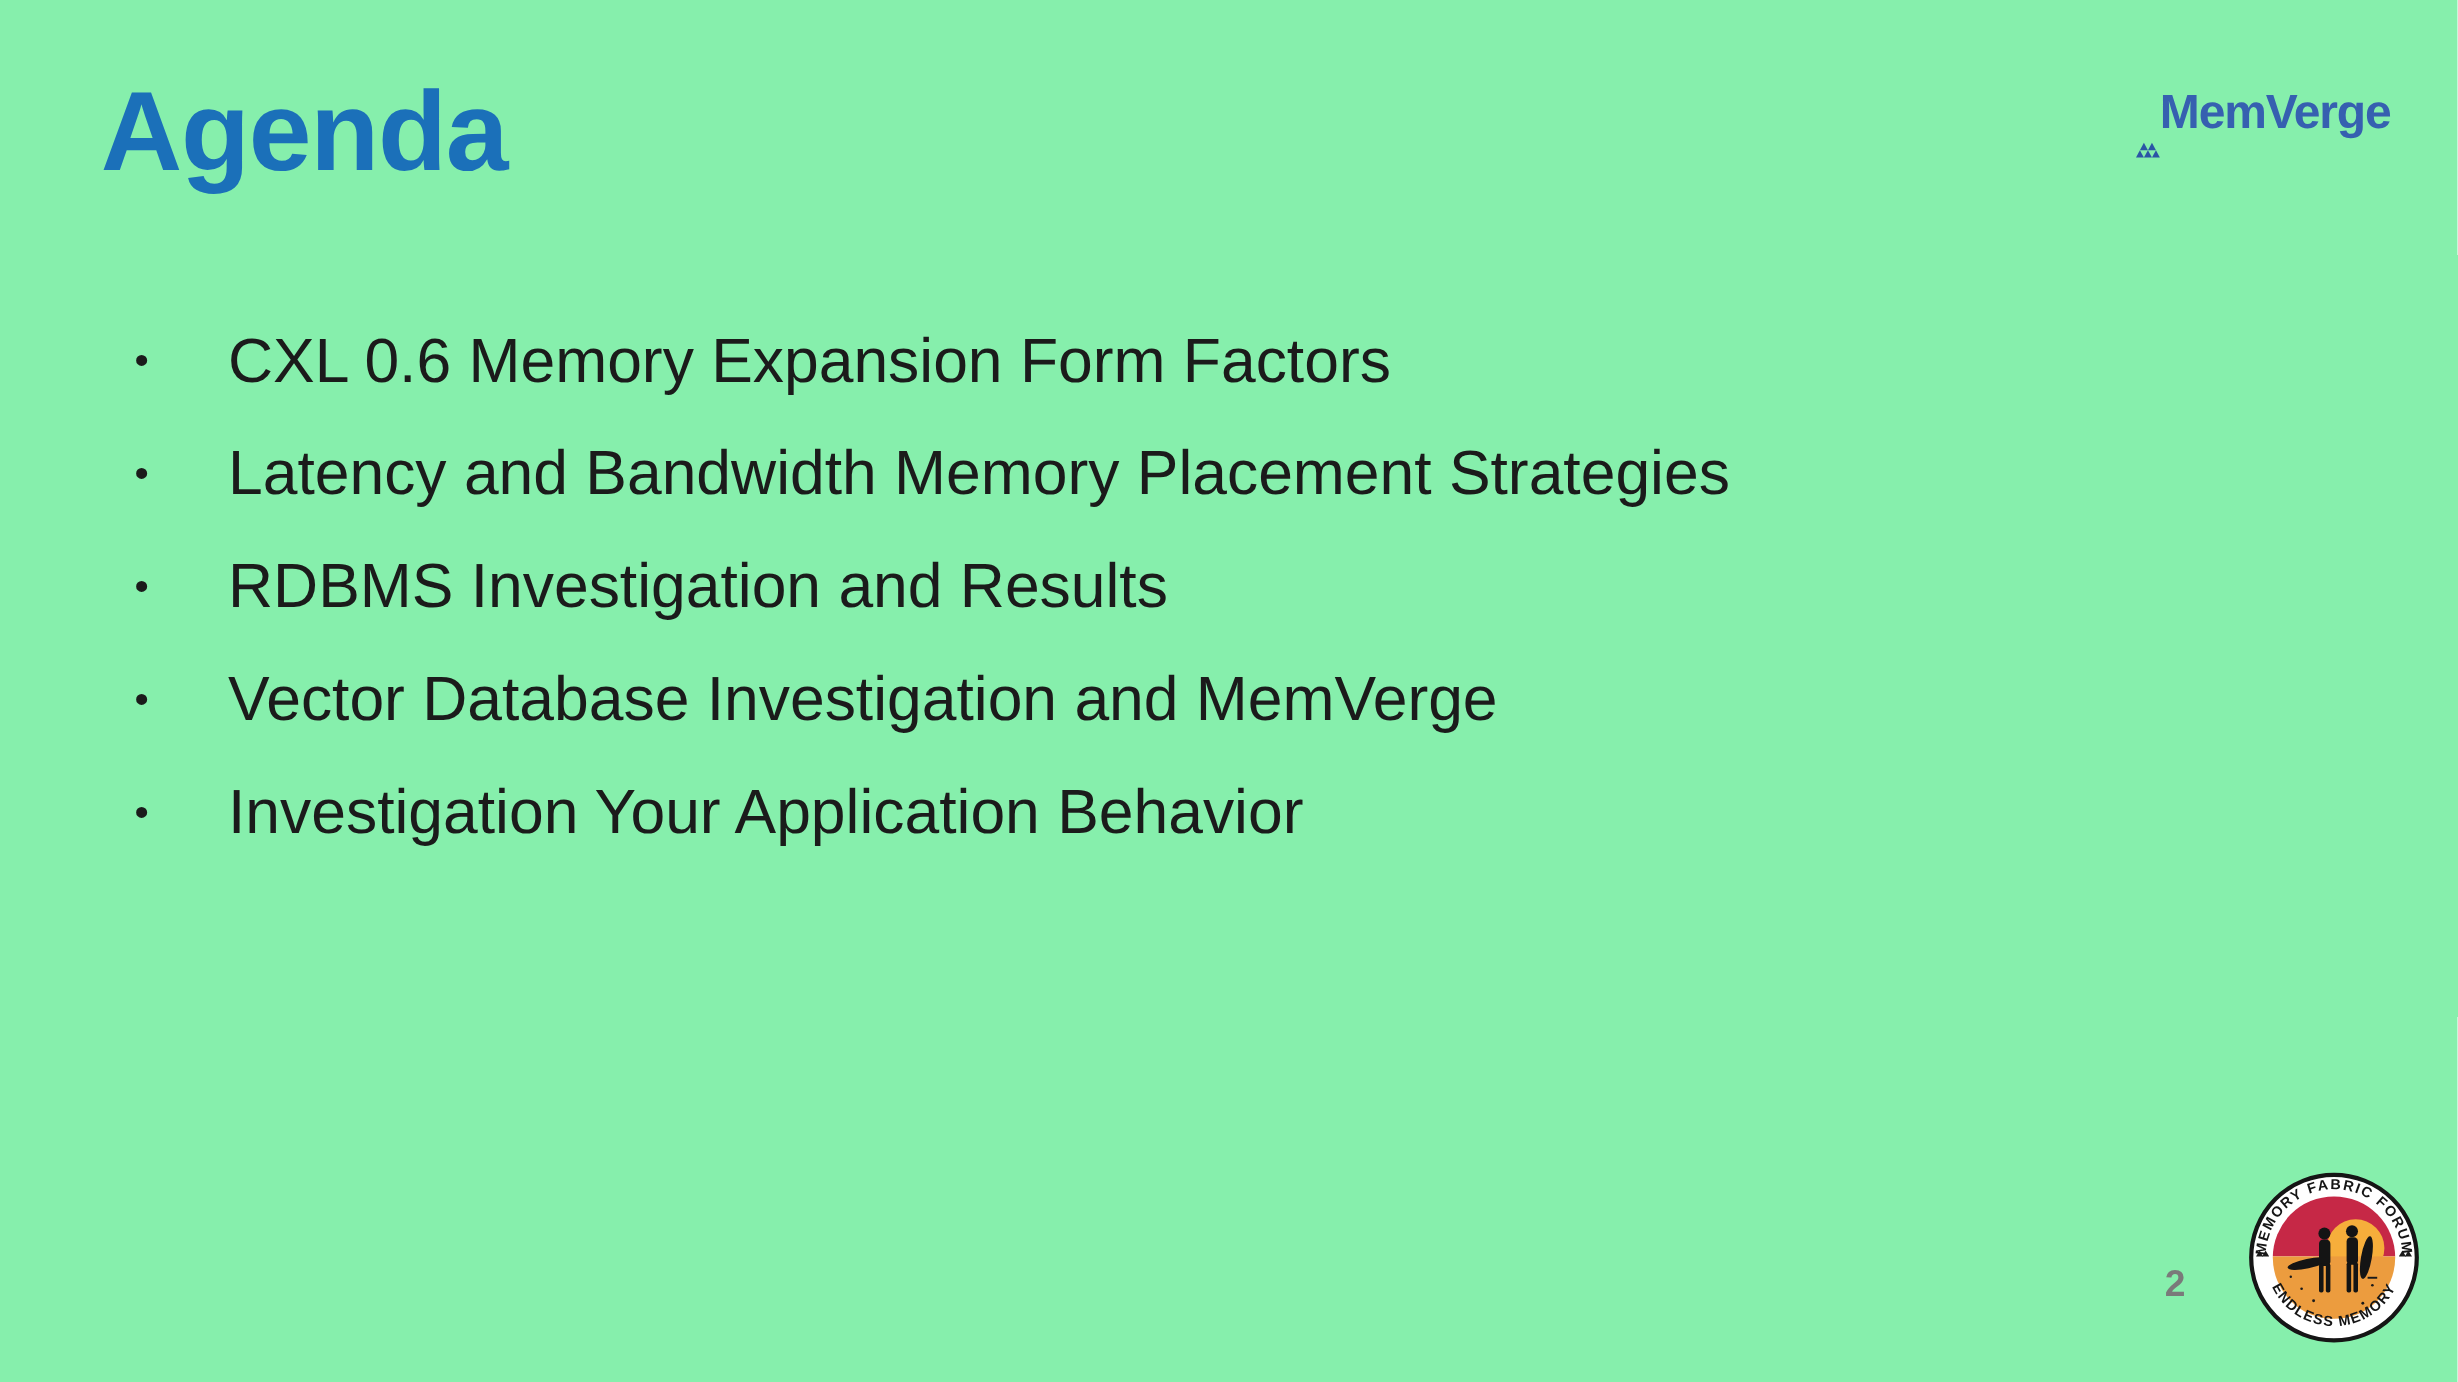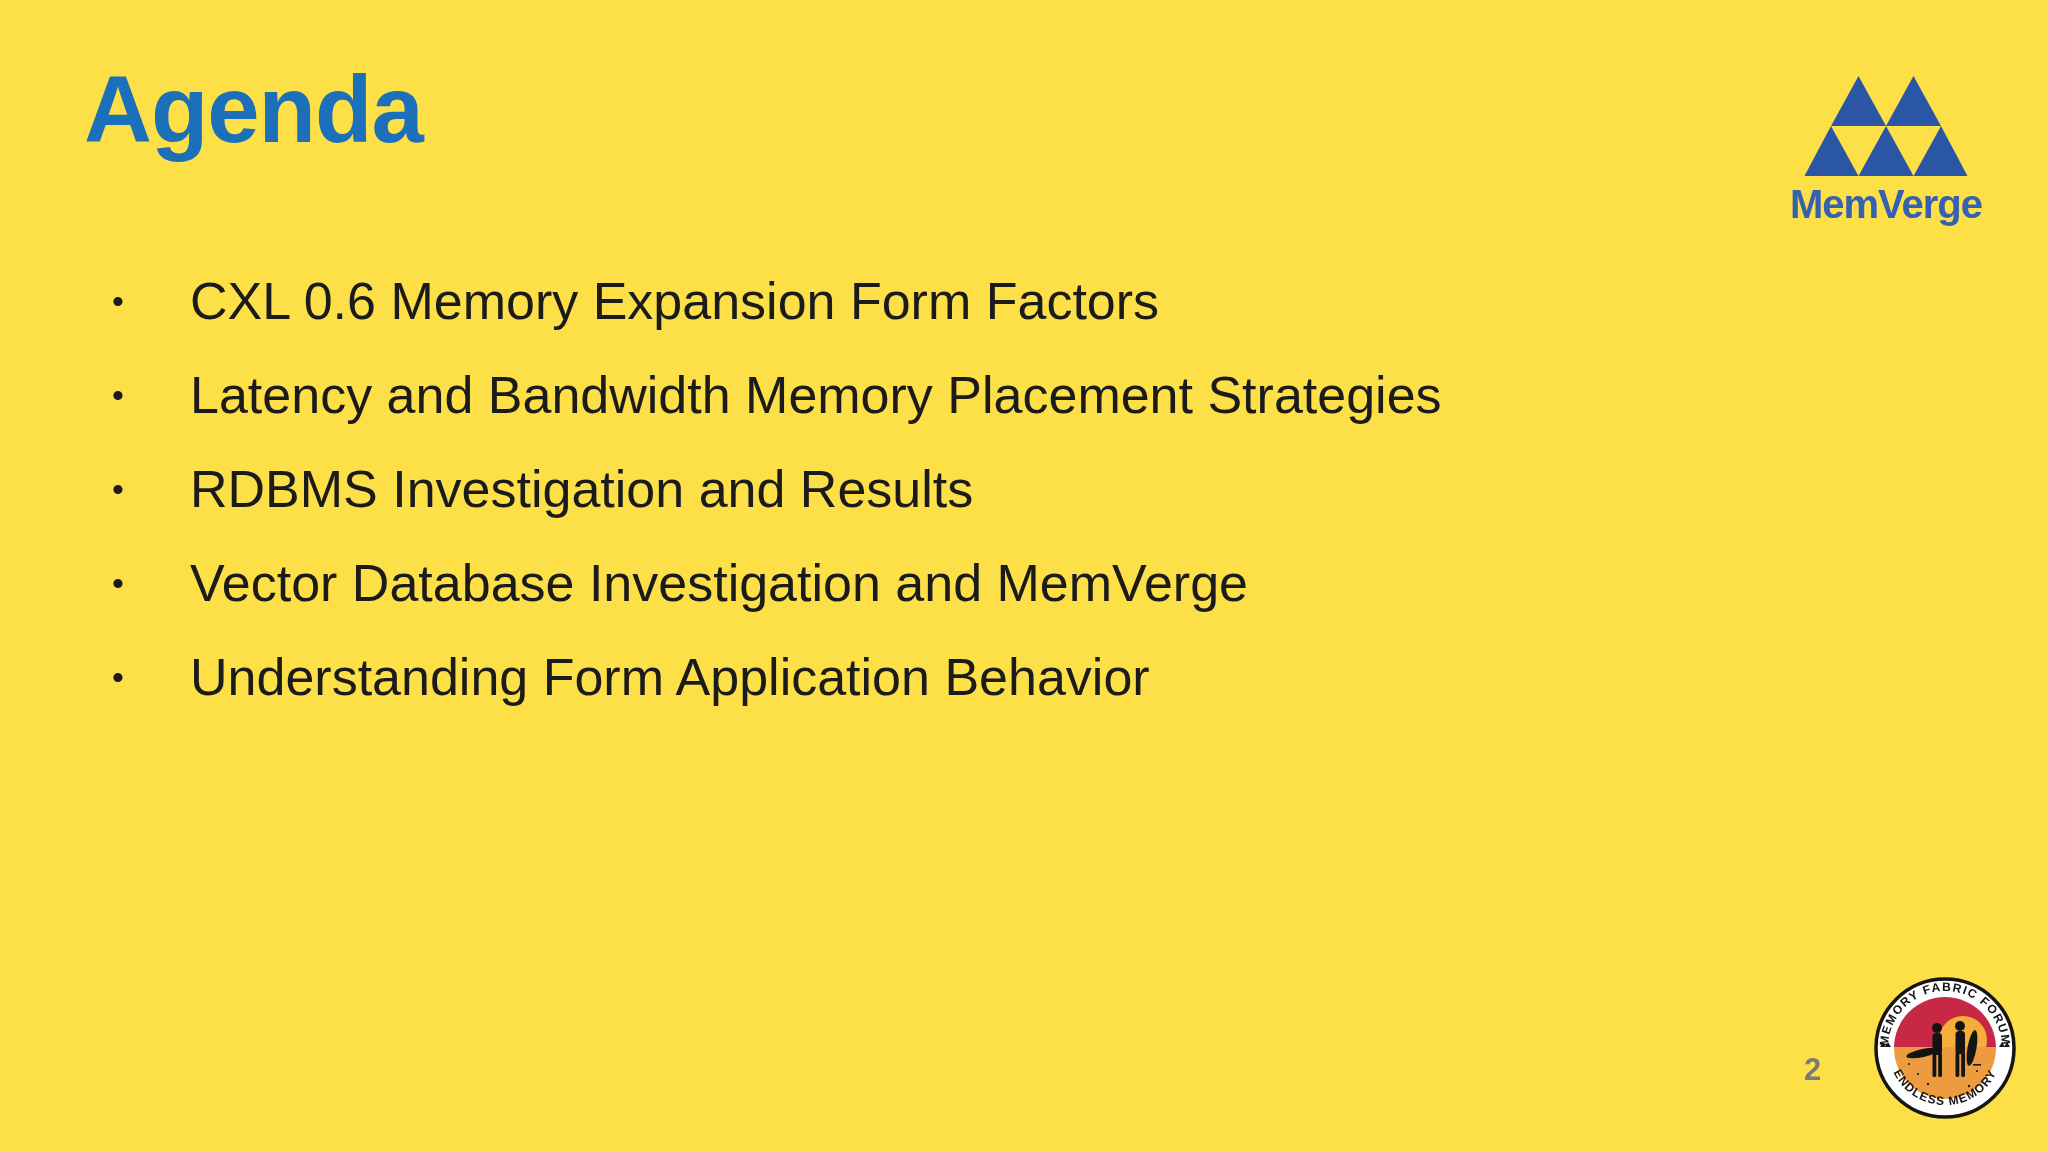--- a/index.html
+++ b/index.html
@@ -9,31 +9,31 @@
     --text-color:#1B1B1B;
     --page-gray:#7A7A7A;
     --badge-outline:#151515;
     --badge-red:#C62846;
     --badge-sun:#F6AE3B;
     --badge-sand:#EC9C3E;
   }
   *{margin:0;padding:0;box-sizing:border-box;}
   html,body{width:2048px;height:1152px;background:#ffffff;overflow:hidden;}
   body{font-family:"Liberation Sans", sans-serif;}
-  .slide{position:relative;width:2048px;height:1152px;background:#fde047;overflow:hidden;}
+  .slide{position:relative;width:2048px;height:1152px;background:#86efac;overflow:hidden;}
 
   .title{
     position:absolute;left:84px;top:56px;
     font-size:94px;font-weight:bold;line-height:1.15;
     color:var(--title-blue);letter-spacing:-1px;
   }
 
   .mv-logo{
     position:absolute;top:70px;right:56px;width:212px;
-    display:flex;flex-direction:column;align-items:center;
+    display:flex;flex-direction:row;align-items:flex-start;
   }
   .mv-logo svg{display:block;}
   .mv-logo .tri{fill:var(--logo-blue);}
   .mv-word{
     margin-top:4px;font-size:40px;font-weight:bold;
     color:var(--wordmark-blue);letter-spacing:-1px;line-height:1;
   }
 
   .agenda{
     position:absolute;left:112px;top:254px;list-style:none;width:1500px;
@@ -102,21 +102,21 @@
         <span class="btext">RDBMS Investigation and Results</span>
       </li>
 
       <li class="agenda-item">
         <span class="bullet">•</span>
         <span class="btext">Vector Database Investigation and MemVerge</span>
       </li>
 
       <li class="agenda-item">
         <span class="bullet">•</span>
-        <span class="btext">Understanding Form Application Behavior</span>
+        <span class="btext">Investigation Your Application Behavior</span>
       </li>
     </ul>
 
   <div class="pagenum">2</div>
 
   <div class="badge">
     <svg width="144" height="144" viewBox="0 0 144 144" aria-hidden="true">
       <defs>
         <clipPath id="badge-inner-clip">
           <circle cx="72" cy="72" r="51"></circle>

